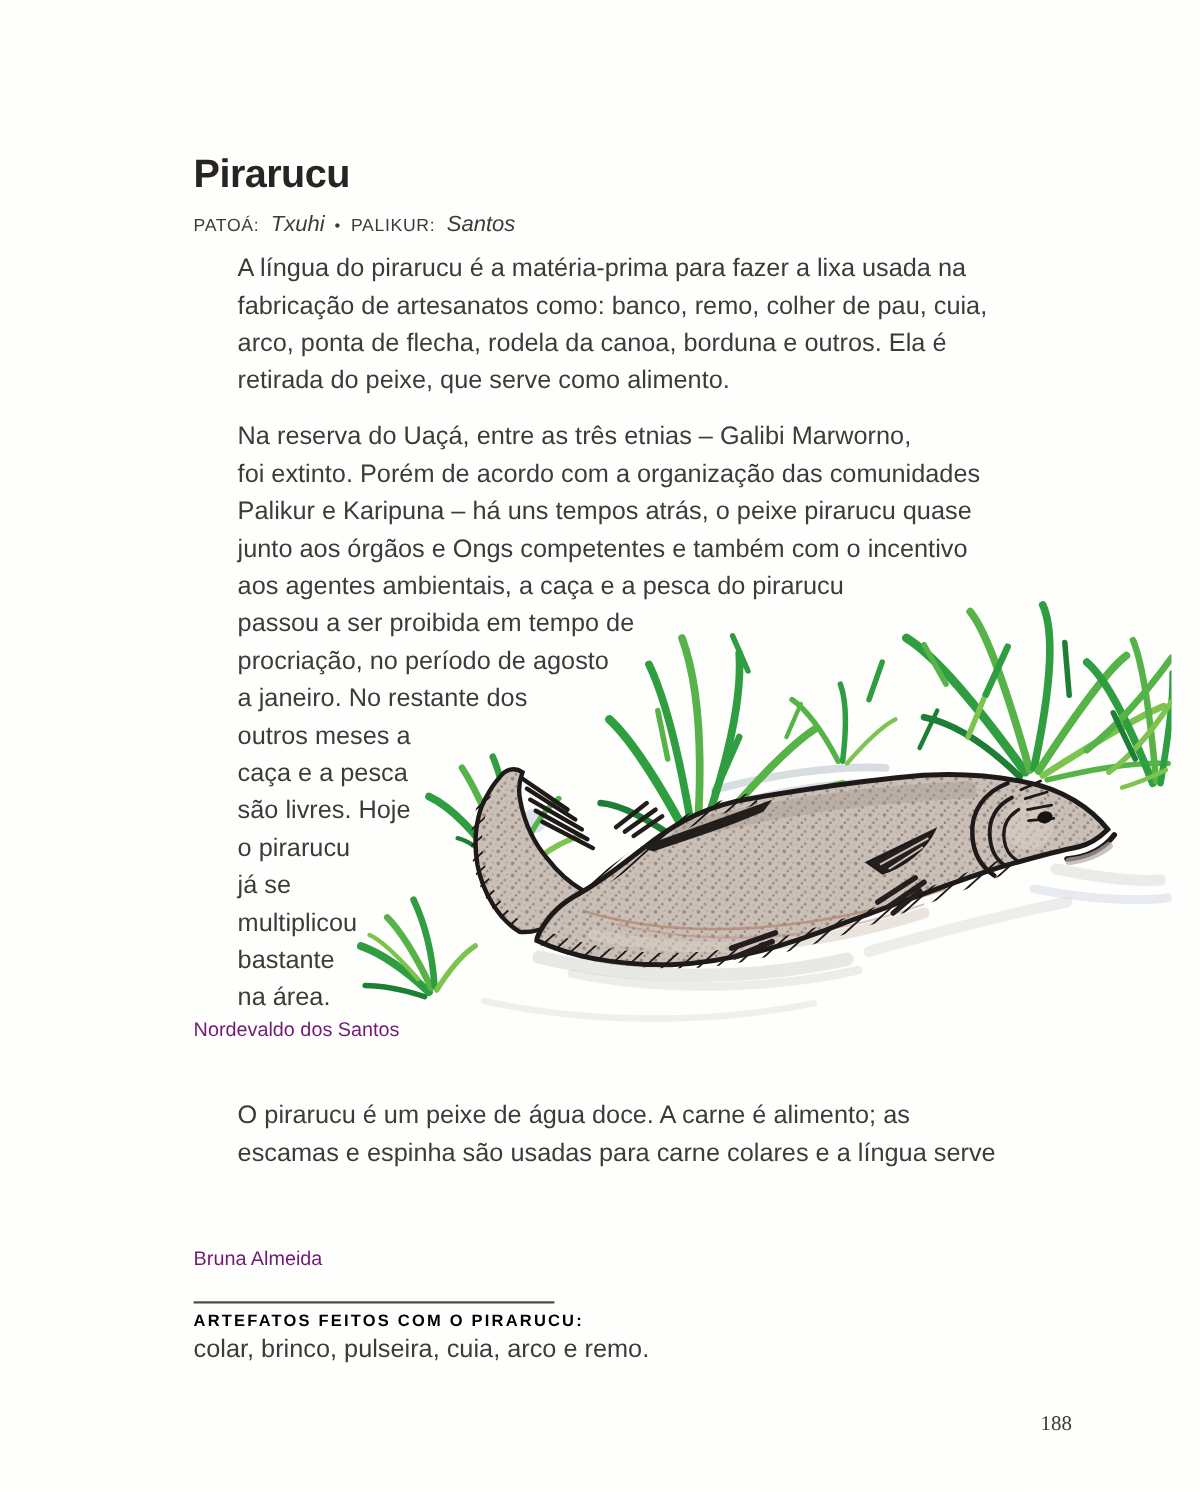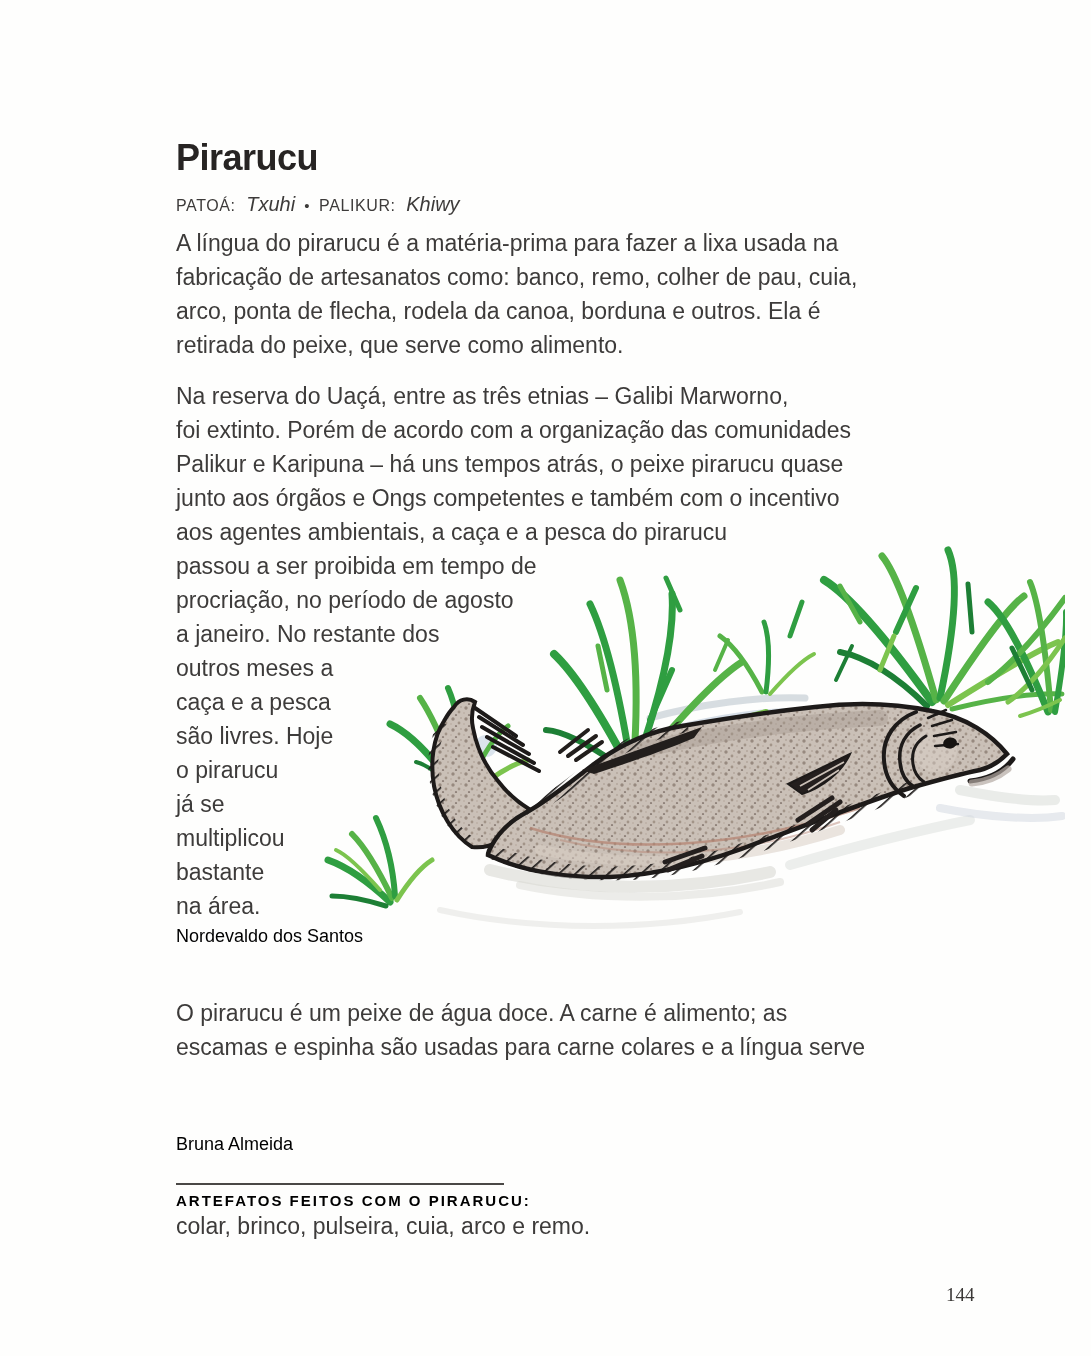--- a/index.html
+++ b/index.html
@@ -30,26 +30,26 @@
     font-size: 16px; letter-spacing: 0.6px;
     color: #3d3b3a;
     white-space: nowrap;
   }
   .names-line .term {
     font-style: italic; font-size: 20px; letter-spacing: 0; margin-top: 28px;
   }
   .names-line .sep { font-size: 15px; margin: 0 4px; }
 
   .para { left: 176px; font-size: 23px; line-height: 34px; color: #3d3b3a; }
-  .para .ln { white-space: nowrap; }
+  .para .ln { white-space: nowrap; margin-left: 40px; }
   #p1 { top: 226px; }
   #p2 { top: 379px; }
   #p3 { top: 996px; }
 
-  .credit { left: 176px; font-size: 18px; color: #000000; white-space: nowrap; }
+  .credit { left: 176px; font-size: 18px; color: #701a75; white-space: nowrap; }
   #credit-illustration { top: 926px; }
   #credit-text { top: 1110px; margin-top: 24px; }
 
   .rule {
     left: 176px; top: 1183px;
     width: 328px; height: 0;
     border-top: 2px solid #4a4846;
   }
   .art-heading {
     left: 176px; top: 1192px;
@@ -81,21 +81,21 @@
 
 <div class="page">
 
   <div class="abs title">Pirarucu</div>
 
   <div class="abs names-line">
     <span>PATOÁ:</span>
     <span class="term">&nbsp;<span>Txuhi</span></span>
     <span class="sep">•</span>
     <span>PALIKUR:</span>
-    <span class="term">&nbsp;<span>Khiwy</span></span>
+    <span class="term">&nbsp;<span>Santos</span></span>
   </div>
 
   <div class="abs para" id="p1">
     <div class="ln">A língua do pirarucu é a matéria-prima para fazer a lixa usada na</div>
     <div class="ln">fabricação de artesanatos como: banco, remo, colher de pau, cuia,</div>
     <div class="ln">arco, ponta de flecha, rodela da canoa, borduna e outros. Ela é</div>
     <div class="ln">retirada do peixe, que serve como alimento.</div>
   </div>
 
   <div class="abs para" id="p2">
@@ -274,15 +274,15 @@
   </div>
 
   <div class="abs credit" id="credit-text">Bruna Almeida</div>
 
   <div class="abs rule"></div>
 
   <div class="abs art-heading">ARTEFATOS FEITOS COM O PIRARUCU:</div>
 
   <div class="abs art-items">colar, brinco, pulseira, cuia, arco e remo.</div>
 
-  <div class="abs pagenum">144</div>
+  <div class="abs pagenum">188</div>
 
 </div>
 
 </body></html>

